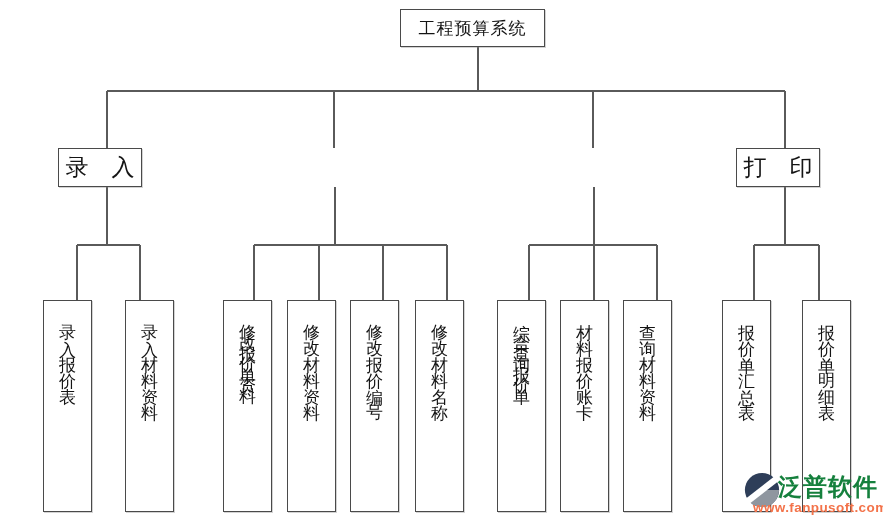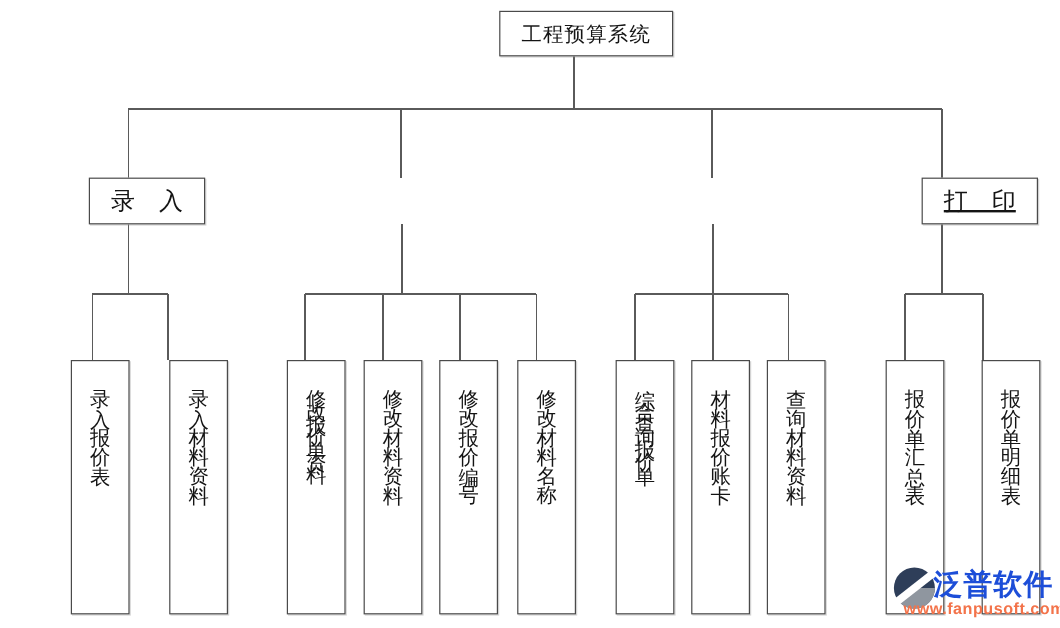--- a/index.html
+++ b/index.html
@@ -4,34 +4,34 @@
 <style>
   html,body { margin:0; padding:0; background:#ffffff; }
   .canvas {
     position:relative; width:883px; height:523px; background:#ffffff;
     font-family:"Liberation Serif","DejaVu Serif",serif; color:#141414; overflow:hidden;
   }
   svg.wires { position:absolute; left:0; top:0; width:883px; height:523px; }
   .node {
     position:absolute; box-sizing:border-box; background:#ffffff;
     border:1.5px solid #4a4a4a; box-shadow:1px 1px 0 rgba(130,130,130,.35);
-    display:flex; align-items:center; justify-content:center; white-space:nowrap;margin-left:16px;
+    display:flex; align-items:center; justify-content:center; white-space:nowrap;
   }
   .root  { left:400px; top:9px; width:145px; height:38px; font-size:17px; letter-spacing:1px; }
-  .l2    { top:148px; width:97px; height:39px; font-size:20px; }
+  .l2    { top:148px; width:84px; height:39px; font-size:23px; }
   .l2-entry { left:58px; }  .l2-modify { left:286px; }
-  .l2-query { left:545px; } .l2-print  { left:752px;text-decoration:underline; }
+  .l2-query { left:545px; } .l2-print  { left:736px; }
   .leaf  { top:300px; width:49px; height:212px; align-items:flex-start; padding-top:10px; }
   .vtext { writing-mode:vertical-lr; text-orientation:upright; font-size:17px; line-height:1; letter-spacing:16px; }
   .seven .vtext { letter-spacing:10.5px; }
   .x1{left:43px} .x2{left:125px} .x3{left:223px} .x4{left:287px} .x5{left:350px}
   .x6{left:415px} .x7{left:497px} .x8{left:560px} .x9{left:623px} .x10{left:722px} .x11{left:802px}
   .wm-logo  { position:absolute; left:744px; top:472px; width:36px; height:36px; }
   .wm-brand { position:absolute; left:778px; top:471px; font-family:"Liberation Sans","DejaVu Sans",sans-serif;
-              font-size:24px; font-weight:bold; color:#1d4ed8; letter-spacing:1px;text-align:center; }
+              font-size:24px; font-weight:bold; color:#15803d; letter-spacing:1px;text-align:center; }
   .wm-url   { position:absolute; left:753px; top:500px; font-family:"Liberation Sans","DejaVu Sans",sans-serif;
               font-size:13.5px; font-weight:bold; color:#f3734a; letter-spacing:.4px; }
 </style>
 </head>
 <body>
 
 <div class="canvas">
 
   <svg class="wires" xmlns="http://www.w3.org/2000/svg" shape-rendering="crispEdges">
     <path fill="none" stroke="#5a5a5a" stroke-width="1.5" d="

